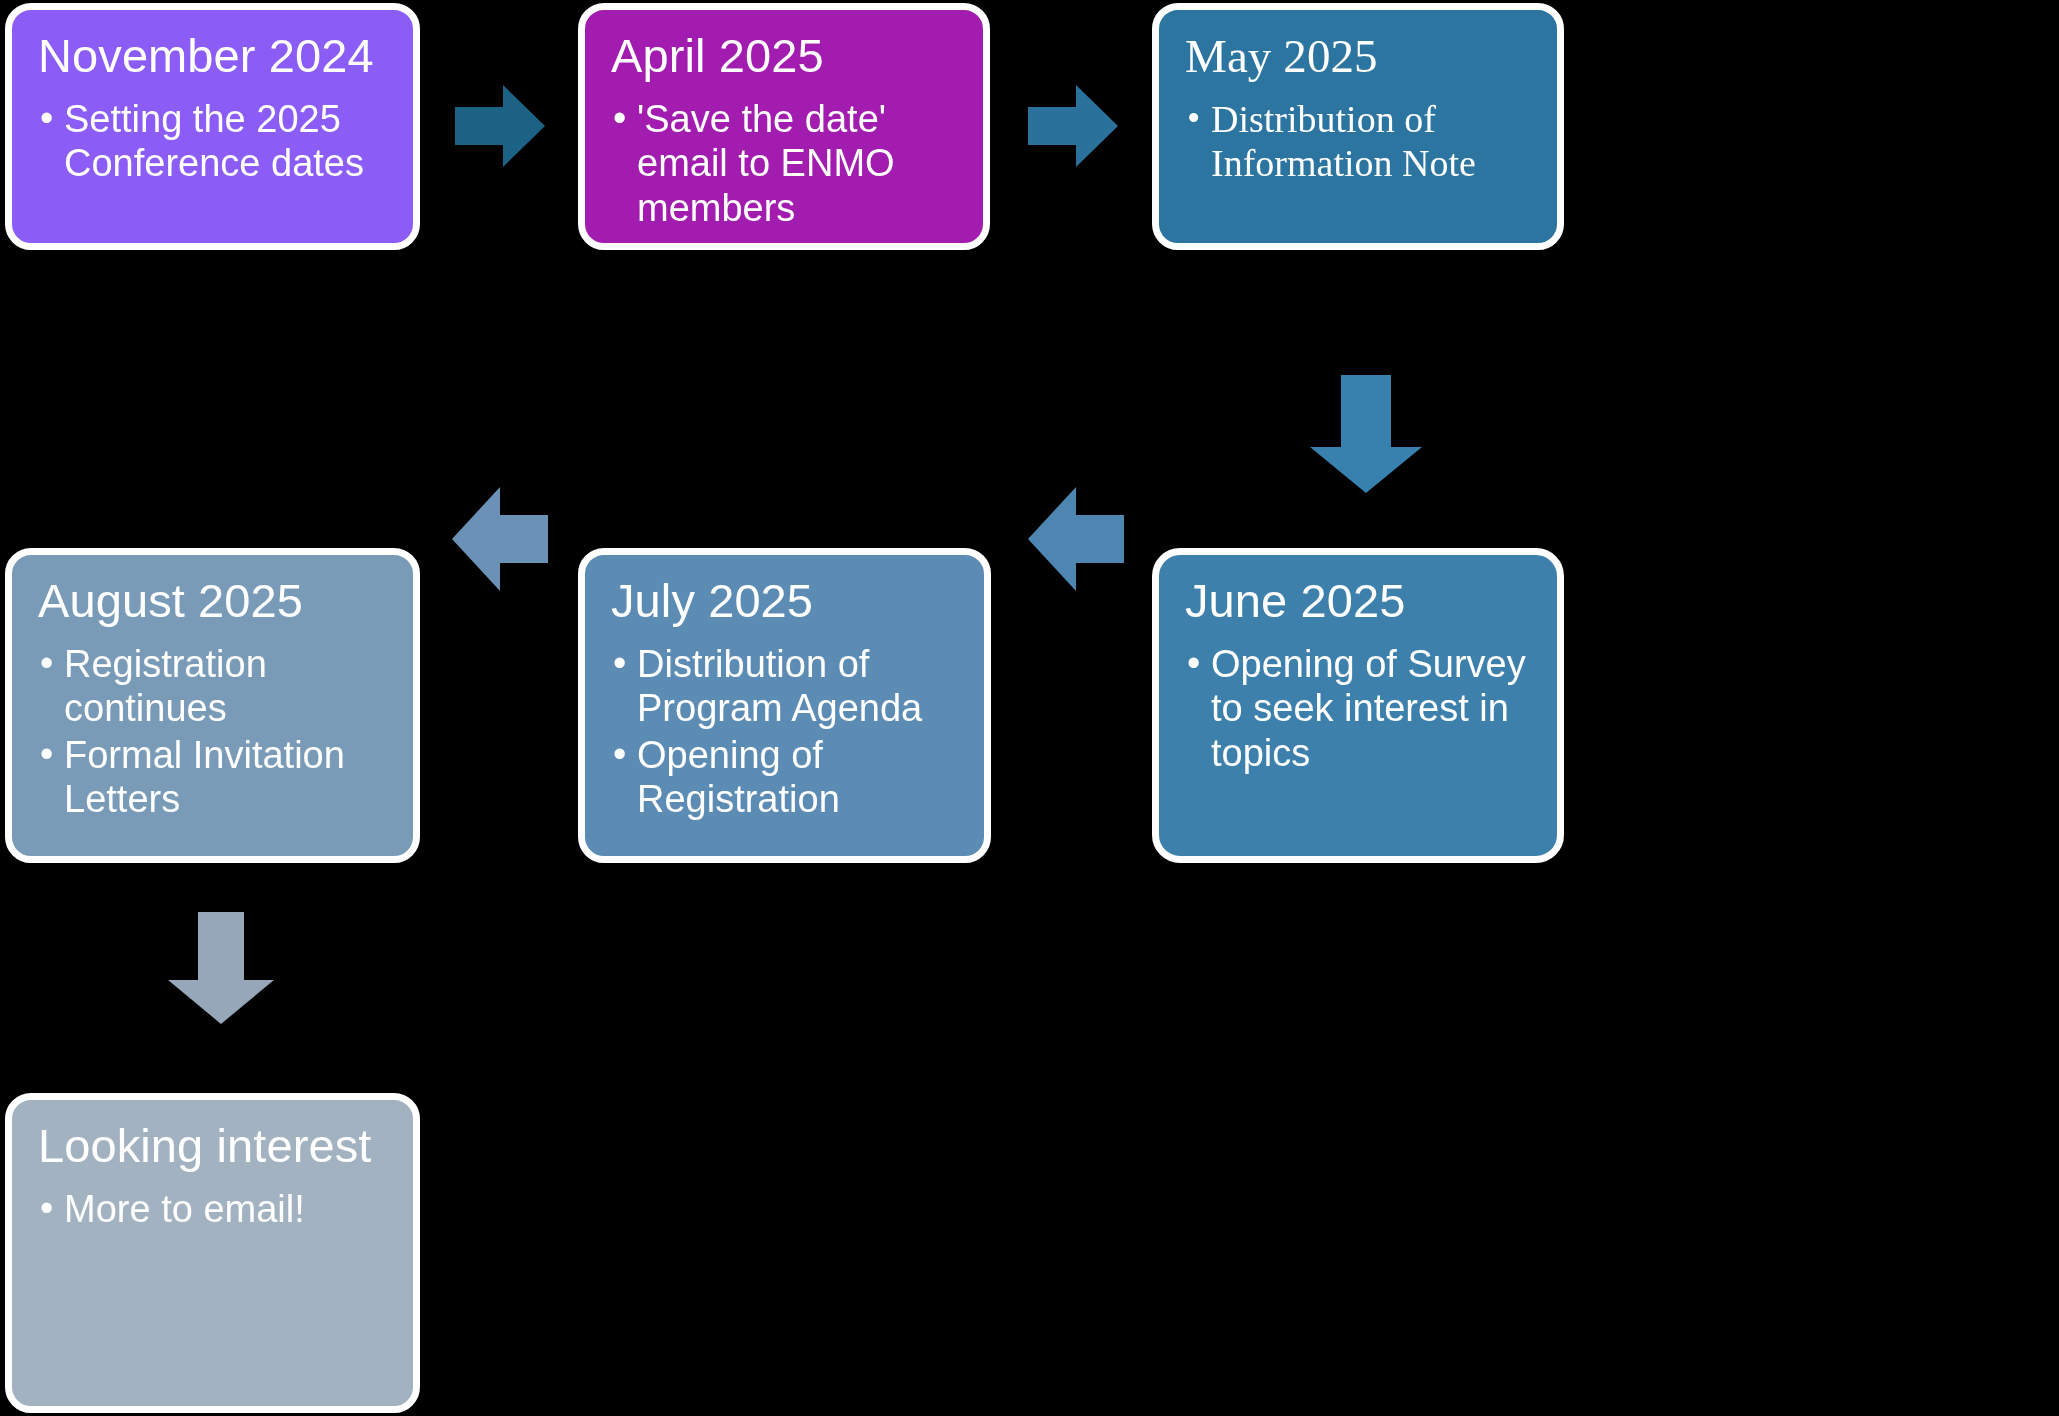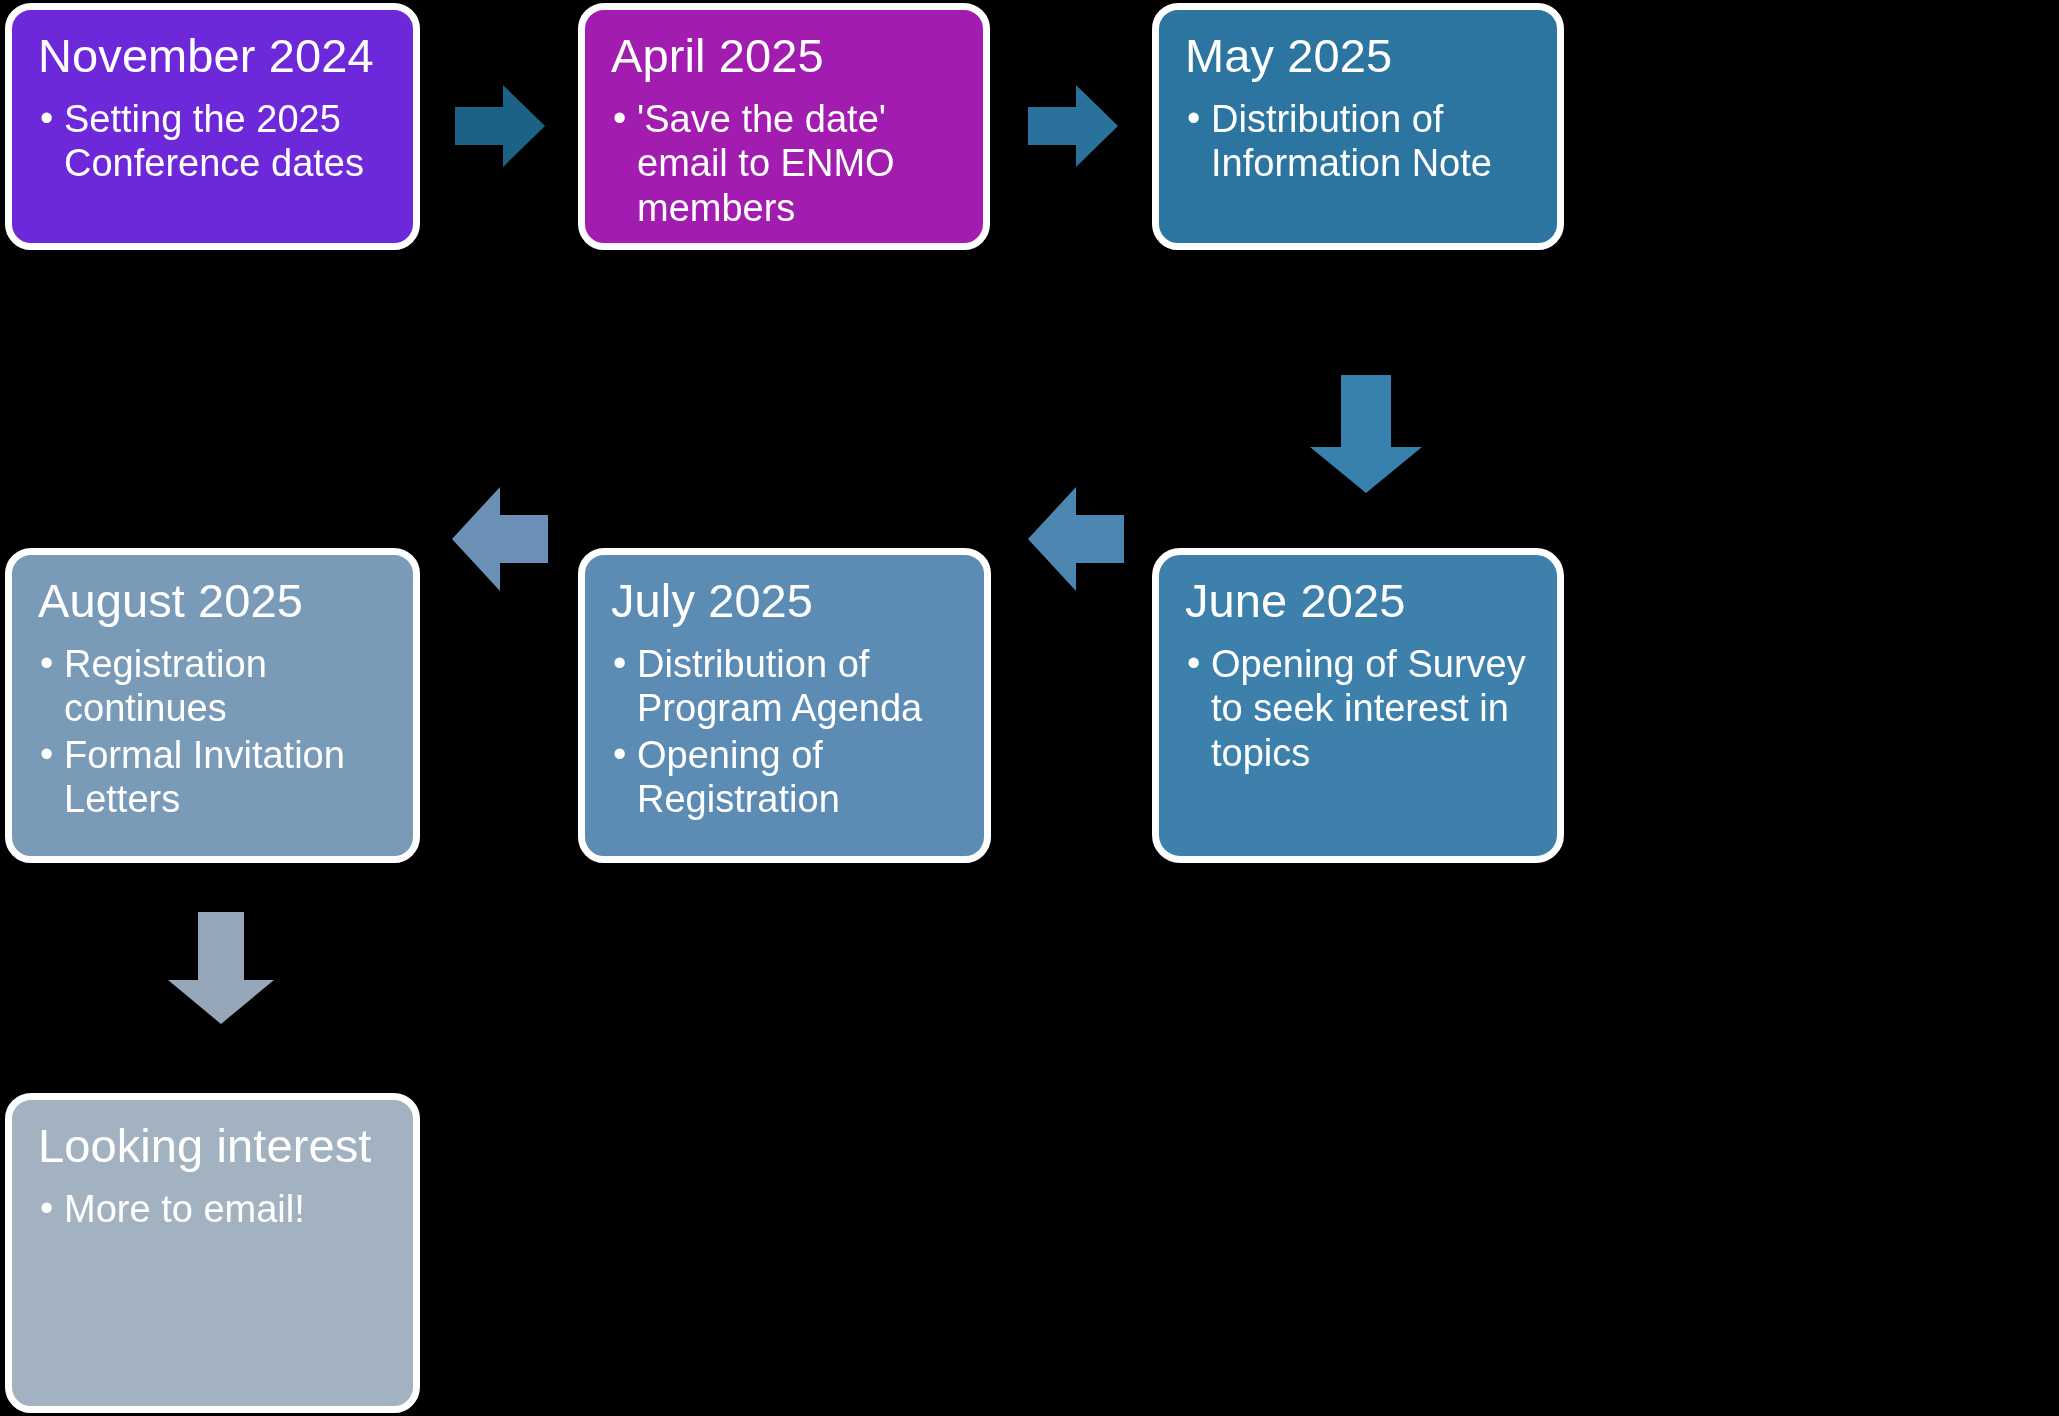--- a/index.html
+++ b/index.html
@@ -59,21 +59,21 @@
     position: absolute;
     left: 2px;
     top: -1px;
     font-size: 38px;
     line-height: 1.17;
   }
 
   
   #node-nov   { left: 5px;    top: 3px;    width: 415px;  height: 247px; }
   #node-apr   { left: 578px;  top: 3px;    width: 412px;  height: 247px; }
-  #node-may   { left: 1152px; top: 3px;    width: 412px;  height: 247px; }
+  #node-may   { left: 1152px; top: 3px;    width: 412px;  height: 247px; font-family: Liberation Serif, serif; }
   #node-jun   { left: 1152px; top: 548px;  width: 412px;  height: 315px; }
   #node-jul   { left: 578px;  top: 548px;  width: 413px;  height: 315px; }
   #node-aug   { left: 5px;    top: 548px;  width: 415px;  height: 315px; }
   #node-look  { left: 5px;    top: 1093px; width: 415px;  height: 320px; }
 
   
   .arrow {
     position: absolute;
   }
   .arrow svg { display: block; width: 100%; height: 100%; }
@@ -83,21 +83,21 @@
   #arrow-may-jun { left: 1310px; top: 375px; width: 112px; height: 118px; }
   #arrow-jun-jul { left: 1028px; top: 487px; width: 96px;  height: 104px; }
   #arrow-jul-aug { left: 452px;  top: 487px; width: 96px;  height: 104px; }
   #arrow-aug-look{ left: 168px;  top: 912px; width: 106px; height: 112px; }
 </style>
 </head>
 <body style="background: rgb(0, 0, 0);">
 
 <div id="stage">
 
-  <div class="node" id="node-nov" style="background: #6d28d9;">
+  <div class="node" id="node-nov" style="background: #8b5cf6;">
     <div class="node-title">November 2024</div>
     <ul class="bullets">
       <li>Setting the 2025 Conference dates</li>
     </ul>
   </div>
 
   <div class="arrow" id="arrow-nov-apr">
     <svg viewBox="0 0 90 82" preserveAspectRatio="none" aria-hidden="true">
       <polygon points="0,22 48,22 48,0 90,41 48,82 48,60 0,60" fill="#1c6285"></polygon>
     </svg>

